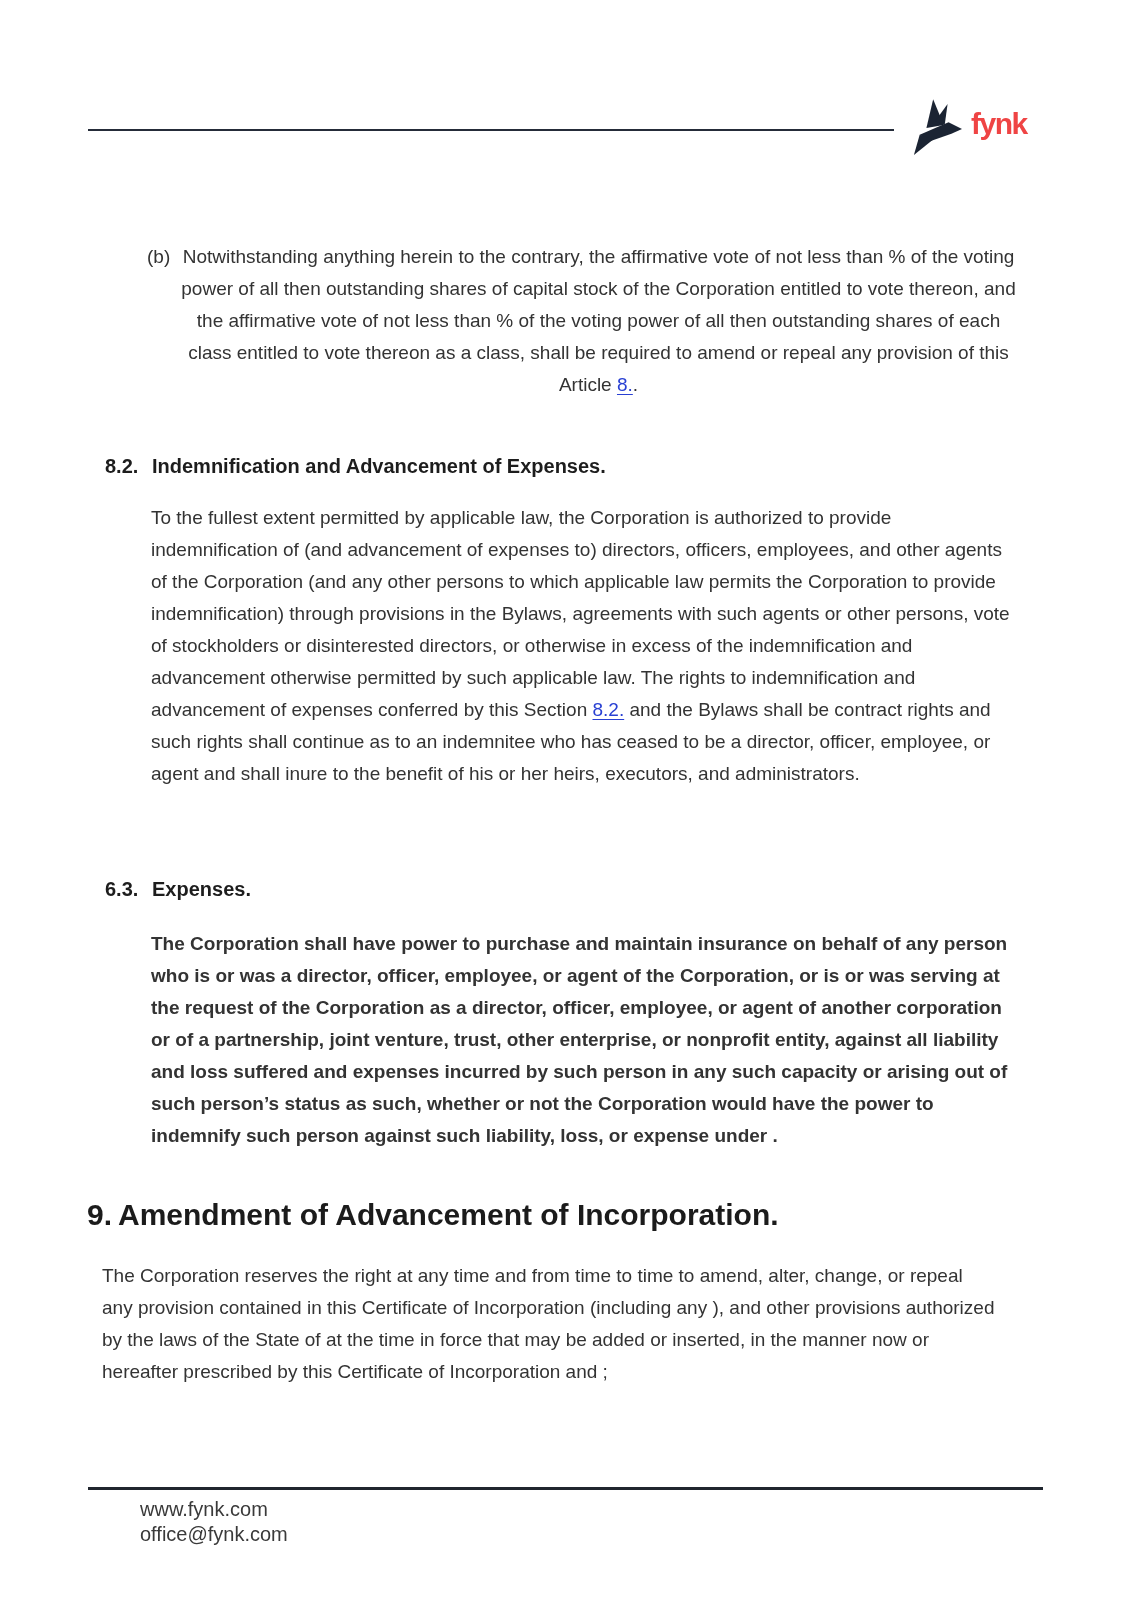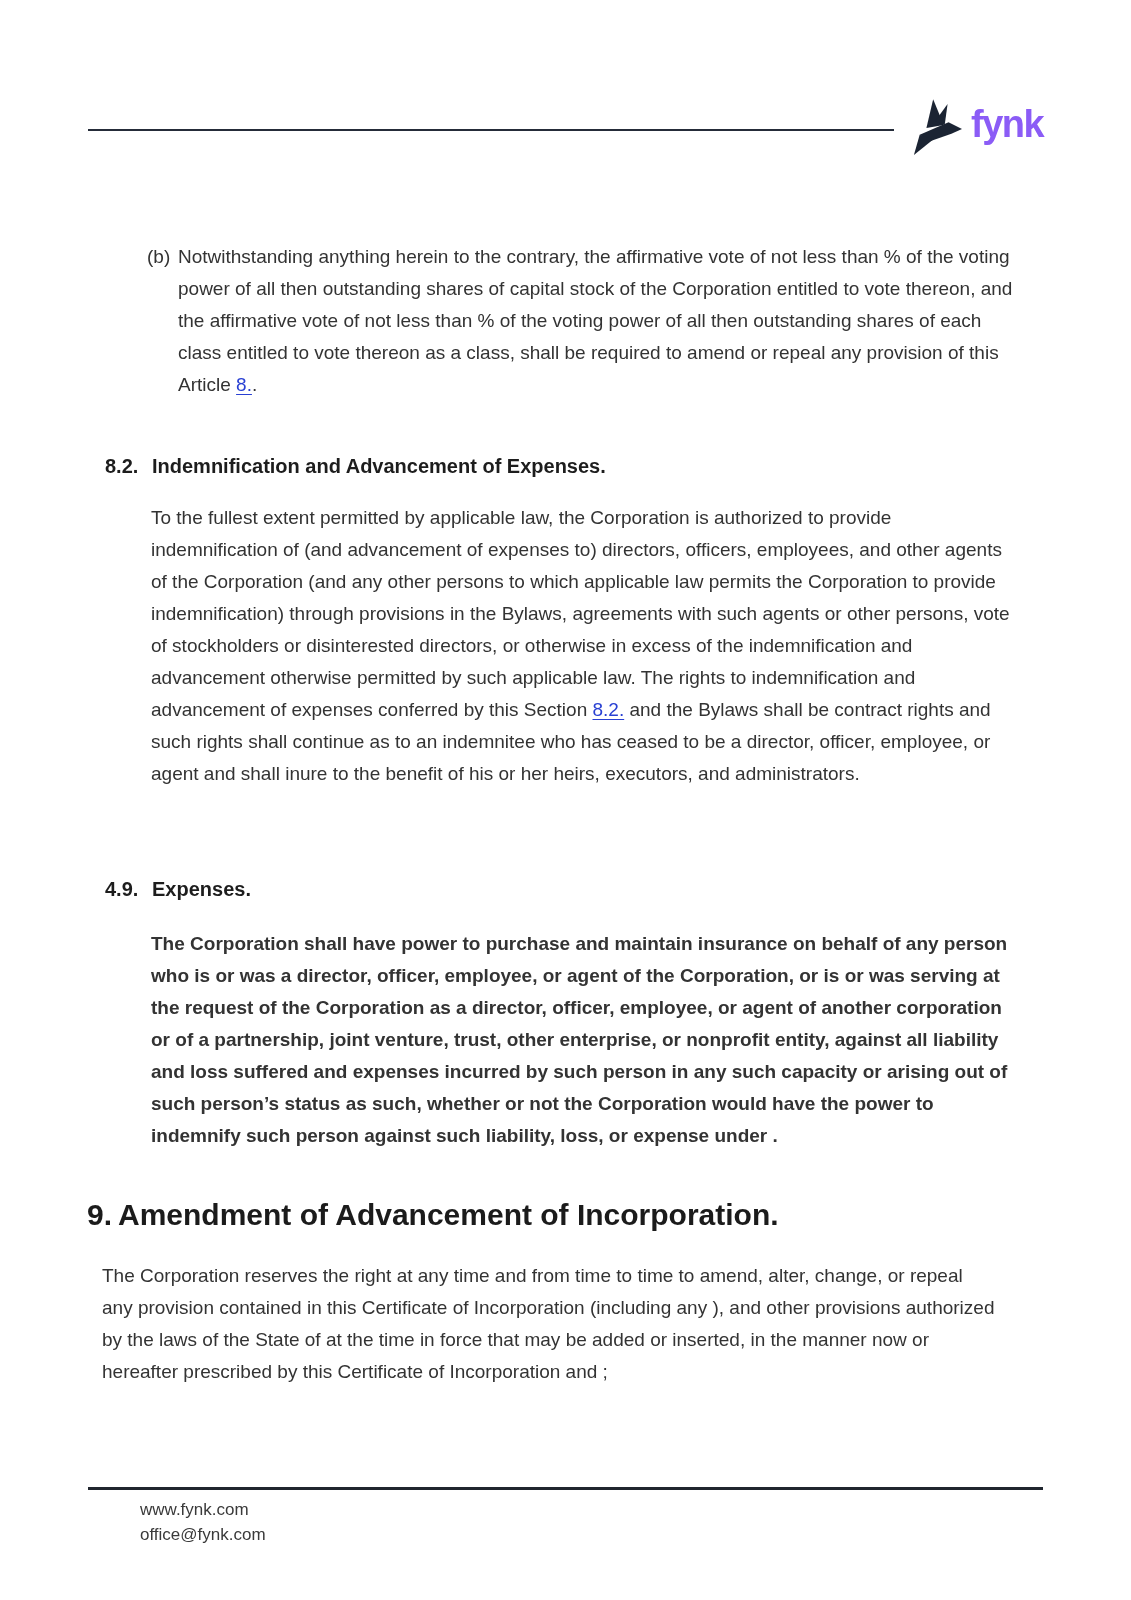--- a/index.html
+++ b/index.html
@@ -16,27 +16,27 @@
   .header-rule {
     position:absolute; left:88px; top:129px;
     width:806px; height:2px; background:#252c39;
   }
   .logo {
     position:absolute; left:912px; top:98px;
     display:flex; align-items:center; gap:9px;
   }
   .logo svg { width:50px; height:60px; display:block; }
   .logo-text {
-    font-size:38px; font-weight:800; color:#8b5cf6;
+    font-size:30px; font-weight:800; color:#ef4444;
     letter-spacing:-1.5px; line-height:1; padding-bottom:8px;
   }
   .p-intro { position:absolute; left:177px; top:157px; width:840px; }
   .item-b { position:absolute; left:147px; top:241px; width:872px; display:flex; }
   .item-b .marker { flex:0 0 31px; }
-  .item-b .hang-text { flex:1; }
+  .item-b .hang-text { flex:1;text-align:center; }
   .h2 {
     position:absolute; display:flex;
     font-weight:700; font-size:20px; line-height:28px; color:#1d1d1d;
   }
   .h2 .num { flex:0 0 47px; }
   #h82 { left:105px; top:452px; }
   #h83 { left:105px; top:875px; }
   .p-body { position:absolute; left:151px; width:866px; }
   #p82 { top:502px; }
   #p83 { top:928px;font-weight:bold; }
@@ -46,21 +46,21 @@
   }
   .h1 .num { flex:0 0 31px; }
   #p9 { position:absolute; left:102px; top:1260px; width:896px; }
   a.doclink { color:#2940d3; text-decoration:underline; text-underline-offset:3px; cursor:pointer; }
   .footer-rule {
     position:absolute; left:88px; top:1487px;
     width:955px; height:3px; background:#20262e;
   }
   .footer {
     position:absolute; left:140px; top:1497px;
-    font-size:17px; line-height:25px; color:#3a3a3a;
+    font-size:20px; line-height:25px; color:#3a3a3a;
   }
 </style>
 </head>
 <body>
 
 <div class="page">
 
   <div class="header-rule"></div>
 
   <div class="logo">
@@ -80,21 +80,21 @@
   </div>
 
   <h2 class="h2" id="h82">
     <span class="num">8.2.</span>
     <span class="title">Indemnification and Advancement of Expenses.</span>
   </h2>
 
   <p class="p-body" id="p82"><span>To the fullest extent permitted by applicable law, the Corporation is authorized to provide indemnification of (and advancement of expenses to) directors, officers, employees, and other agents of the Corporation (and any other persons to which applicable law permits the Corporation to provide indemnification) through provisions in the Bylaws, agreements with such agents or other persons, vote of stockholders or disinterested directors, or otherwise in excess of the indemnification and advancement otherwise permitted by such applicable law. The rights to indemnification and advancement of expenses conferred by this Section </span><a class="doclink">8.2.</a><span> and the Bylaws shall be contract rights and such rights shall continue as to an indemnitee who has ceased to be a director, officer, employee, or agent and shall inure to the benefit of his or her heirs, executors, and administrators.</span></p>
 
   <h2 class="h2" id="h83">
-    <span class="num">4.9.</span>
+    <span class="num">6.3.</span>
     <span class="title">Expenses.</span>
   </h2>
 
   <p class="p-body" id="p83">The Corporation shall have power to purchase and maintain insurance on behalf of any person who is or was a director, officer, employee, or agent of the Corporation, or is or was serving at the request of the Corporation as a director, officer, employee, or agent of another corporation or of a partnership, joint venture, trust, other enterprise, or nonprofit entity, against all liability and loss suffered and expenses incurred by such person in any such capacity or arising out of such person’s status as such, whether or not the Corporation would have the power to indemnify such person against such liability, loss, or expense under .</p>
 
   <h1 class="h1">
     <span class="num">9.</span>
     <span class="title">Amendment of Advancement of Incorporation.</span>
   </h1>
 

